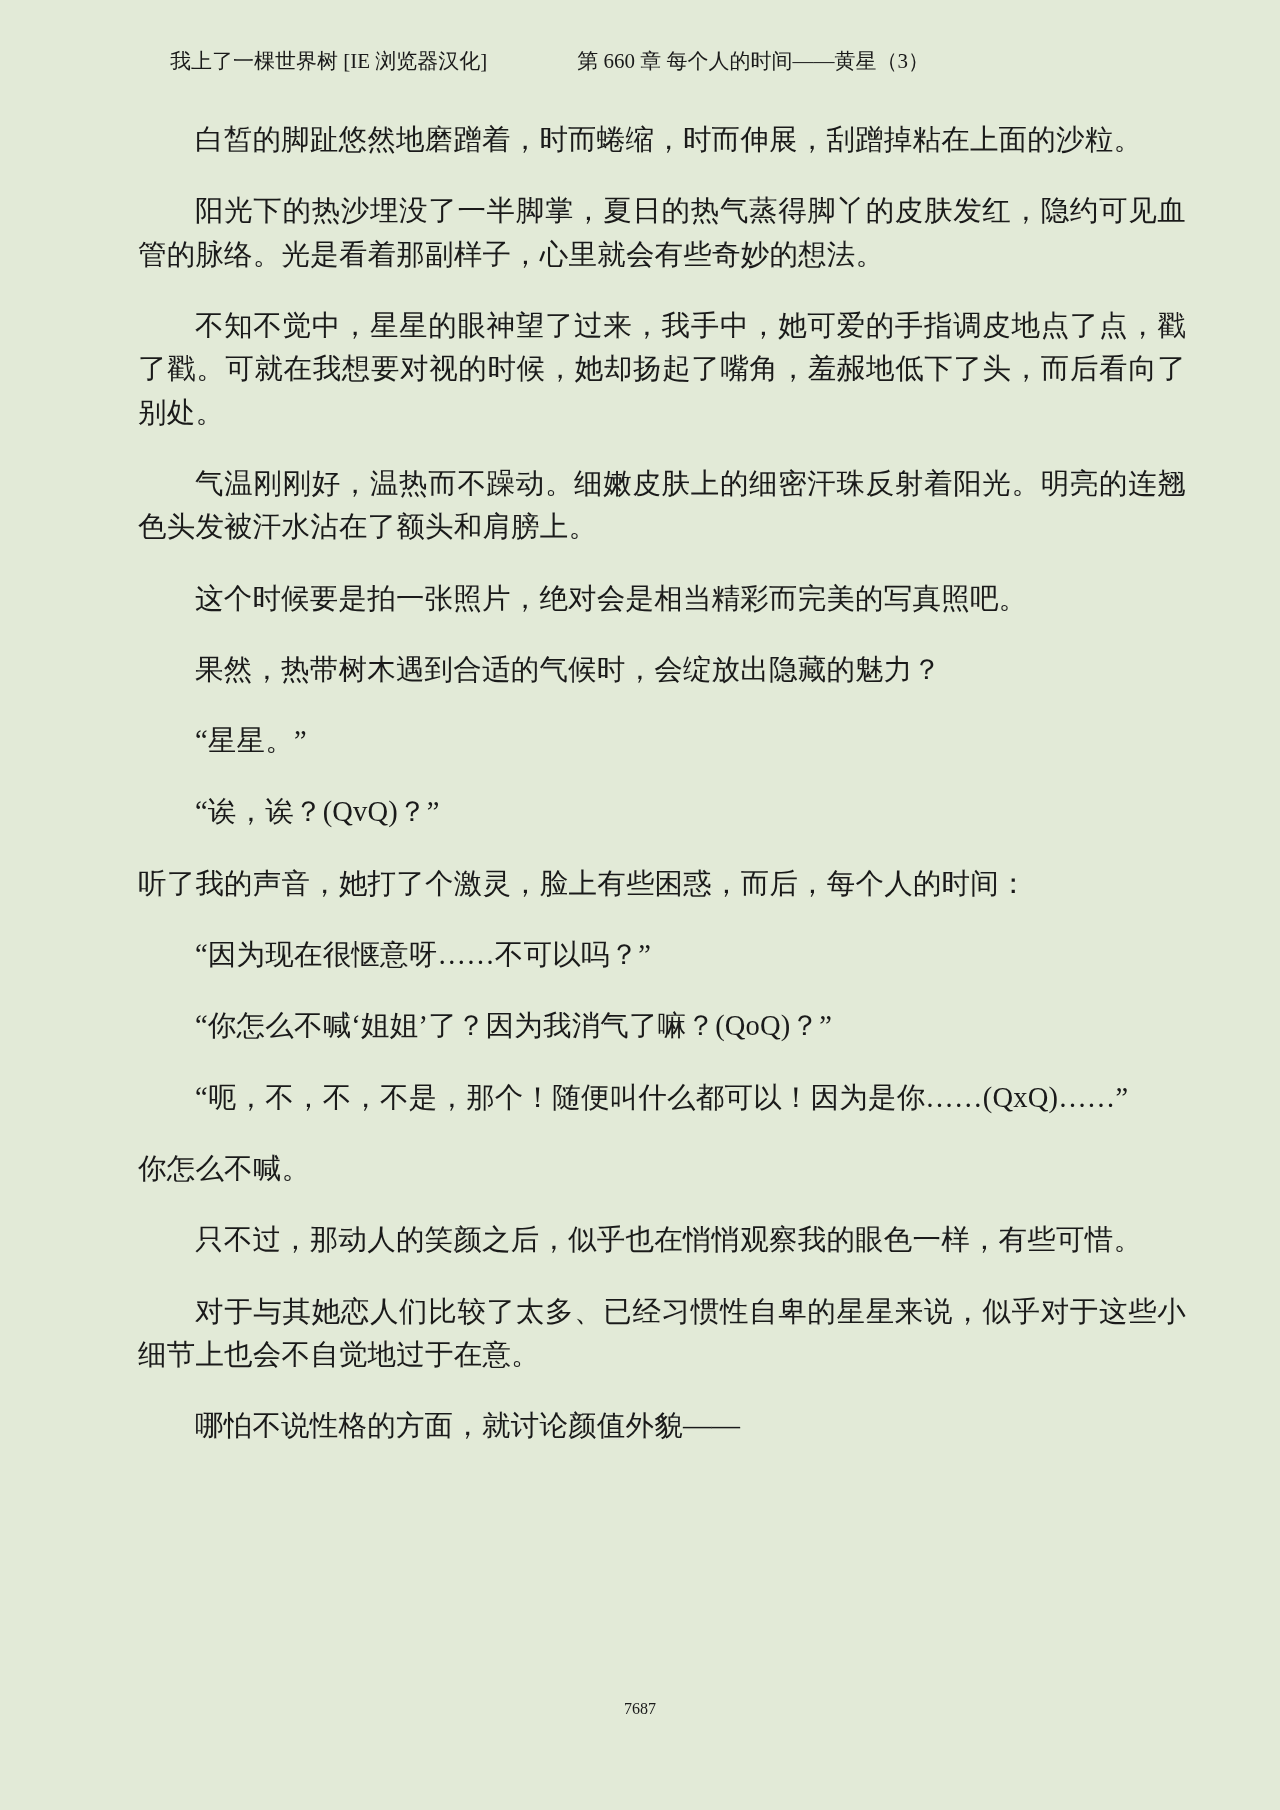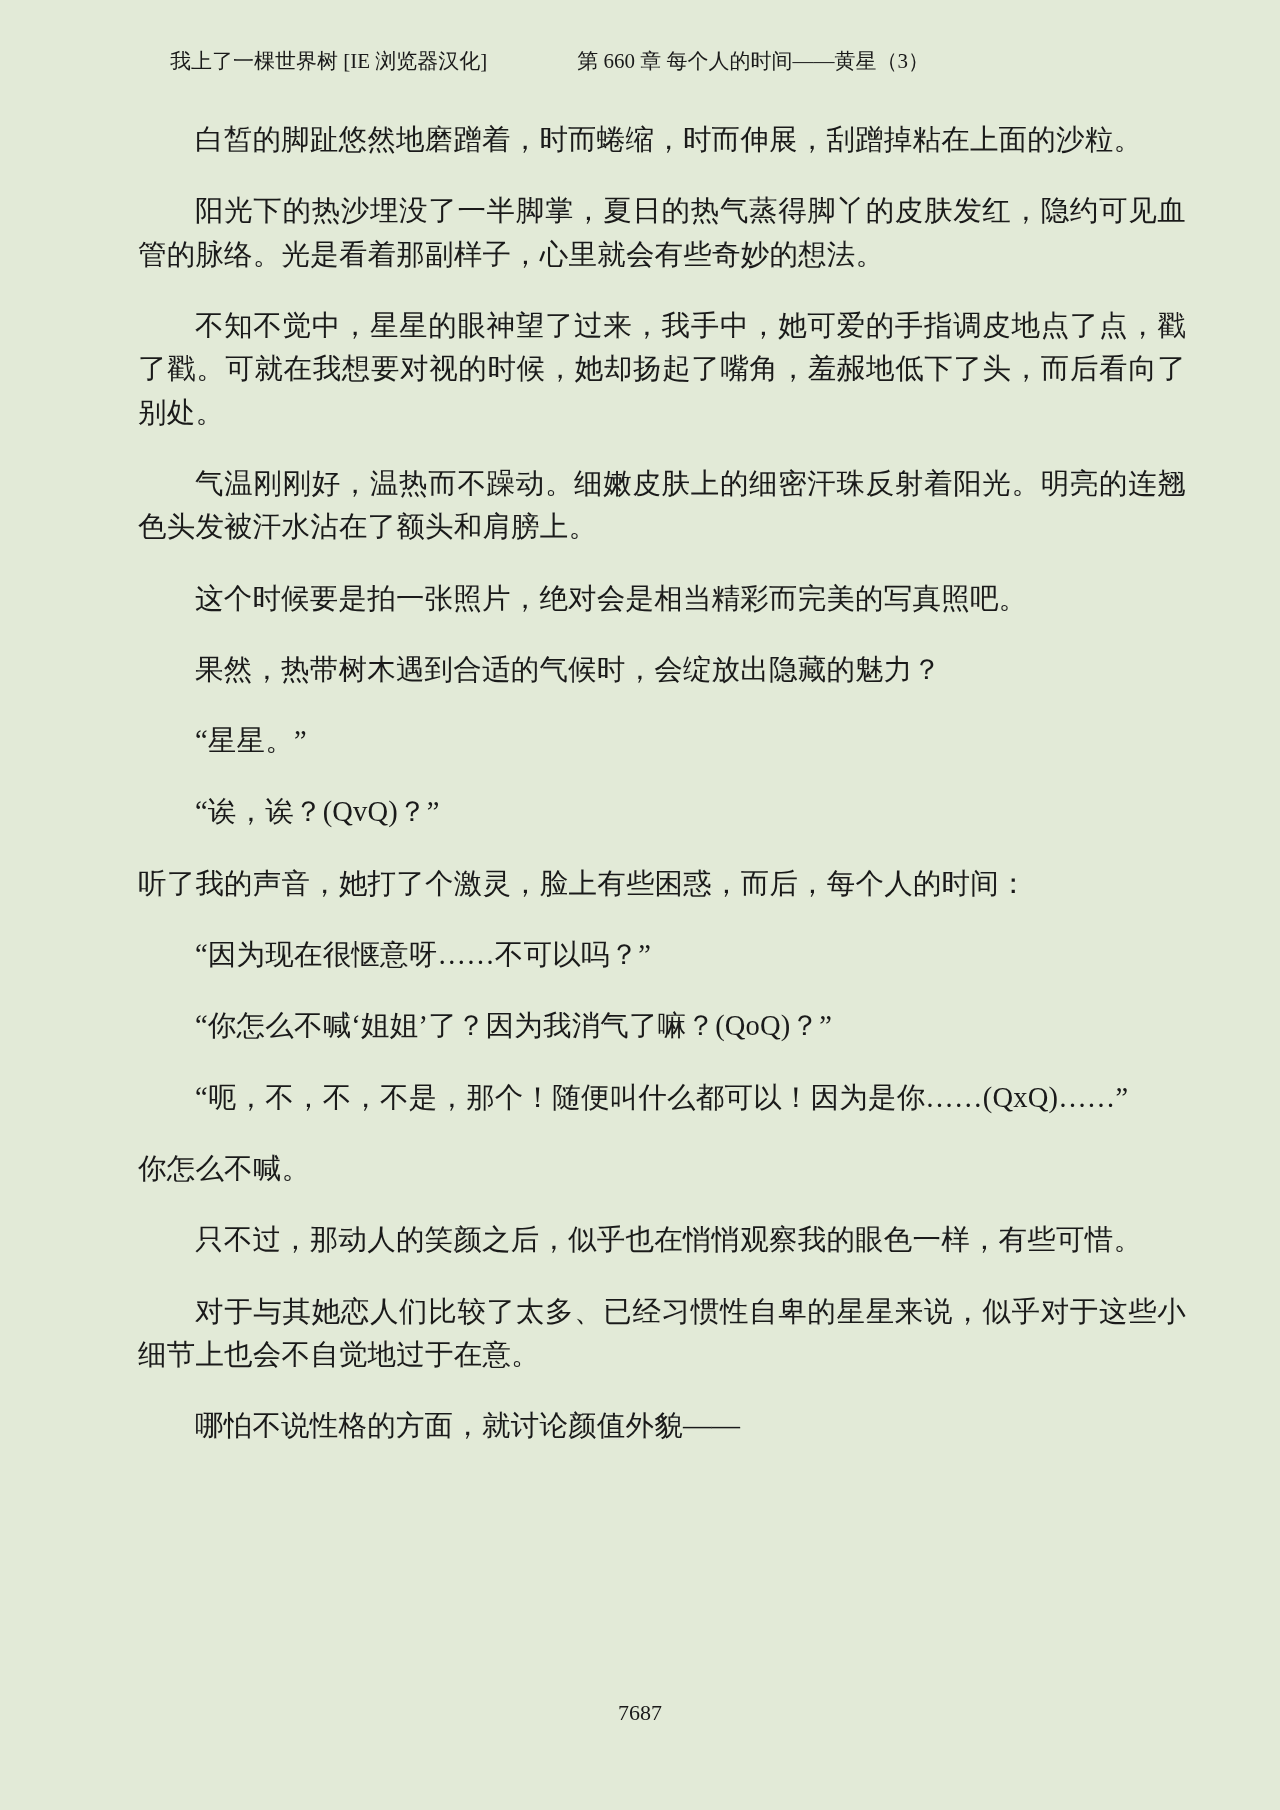--- a/index.html
+++ b/index.html
@@ -57,21 +57,21 @@
   }
   p.para.noindent {
     text-indent: 0;
   }
   .folio {
     position: absolute;
     left: 0;
     top: 1700px;
     width: 1280px;
     text-align: center;
-    font-size: 22px;
+    font-size: 16px;
   }
 </style>
 </head>
 <body>
 
 <div class="page">
 
   <div class="running-head">
     <span class="left">我上了一棵世界树  [IE 浏览器汉化]</span>
     <span class="right">第 660 章  每个人的时间——黄星（3）</span>

